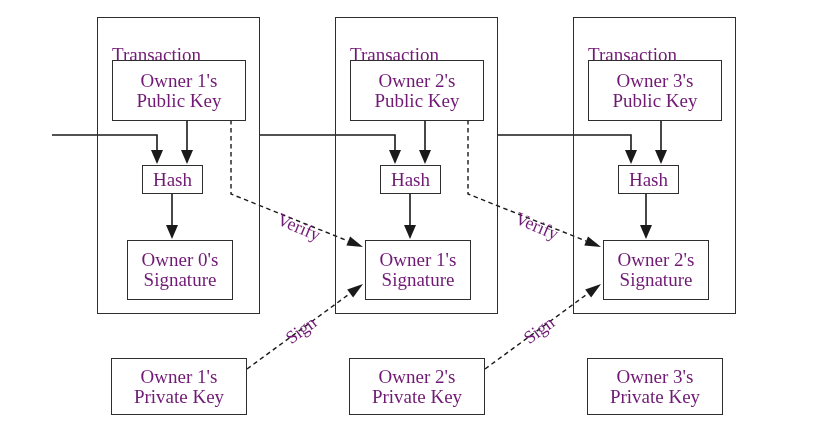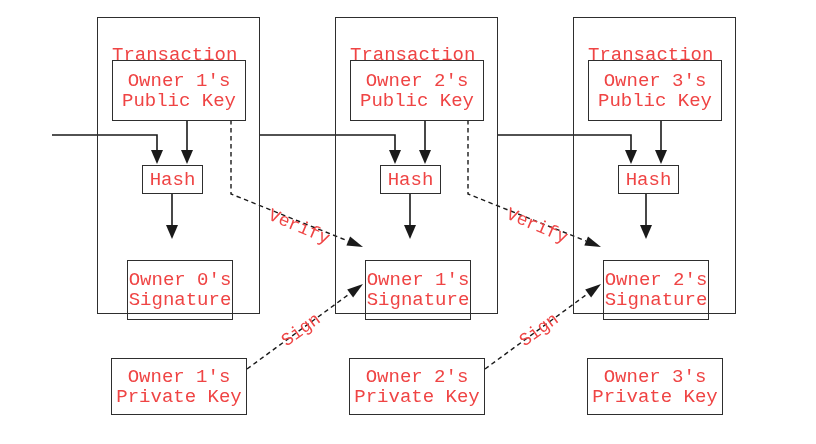--- a/index.html
+++ b/index.html
@@ -1,21 +1,21 @@
 <!DOCTYPE html>
 <html><head>
 <meta charset="utf-8">
 <style>
   html,body{margin:0;padding:0;background:#ffffff;}
   .canvas{
     position:relative;
     width:816px;height:444px;
     background:#ffffff;
-    font-family:Liberation Mono, monospace;
-    color:#ef4444;
+    font-family:Liberation Serif, serif;
+    color:#701a75;
     overflow:hidden;
   }
   .wires{position:absolute;left:0;top:0;width:816px;height:444px;}
   .wires path{fill:none;stroke:#1a1a1a;stroke-width:1.6;}
   .wires path.dash{stroke-dasharray:4.5 3.5;stroke-width:1.4;}
   .wires polygon{fill:#1a1a1a;stroke:none;}
   .tx-box{
     position:absolute;top:17px;width:163px;height:297px;
     border:1.5px solid #2e2e2e;box-sizing:border-box;background:transparent;
   }
@@ -24,21 +24,21 @@
     font-size:19px;line-height:20px;white-space:nowrap;
   }
   .inner-box{
     position:absolute;box-sizing:border-box;
     border:1.5px solid #2e2e2e;background:transparent;
     display:flex;align-items:center;justify-content:center;
     text-align:center;font-size:19px;line-height:20px;white-space:pre-line;
   }
   .pubkey-box{left:14px;top:42px;width:134px;height:61px;}
   .hash-box{left:44px;top:147px;width:61px;height:29px;text-align:right;}
-  .sig-box{left:29px;top:222px;width:106px;height:60px;margin-top:20px;}
+  .sig-box{left:29px;top:222px;width:106px;height:60px;}
   .pk-box{
     position:absolute;top:358px;width:136px;height:57px;
     border:1.5px solid #2e2e2e;box-sizing:border-box;background:transparent;
     display:flex;align-items:center;justify-content:center;
     text-align:center;font-size:19px;line-height:20px;white-space:pre-line;
   }
   .edge-label{
     position:absolute;font-size:18px;line-height:18px;white-space:nowrap;
   }
   .verify-label{transform:translate(-50%,-50%) rotate(23deg);}

